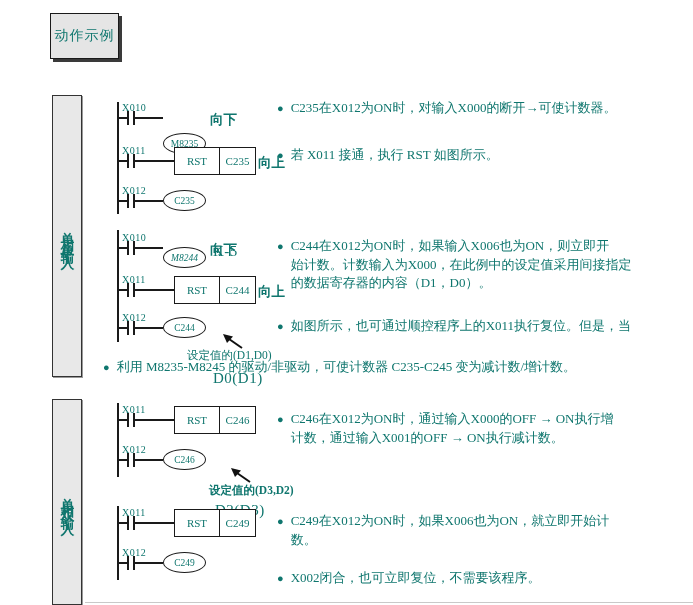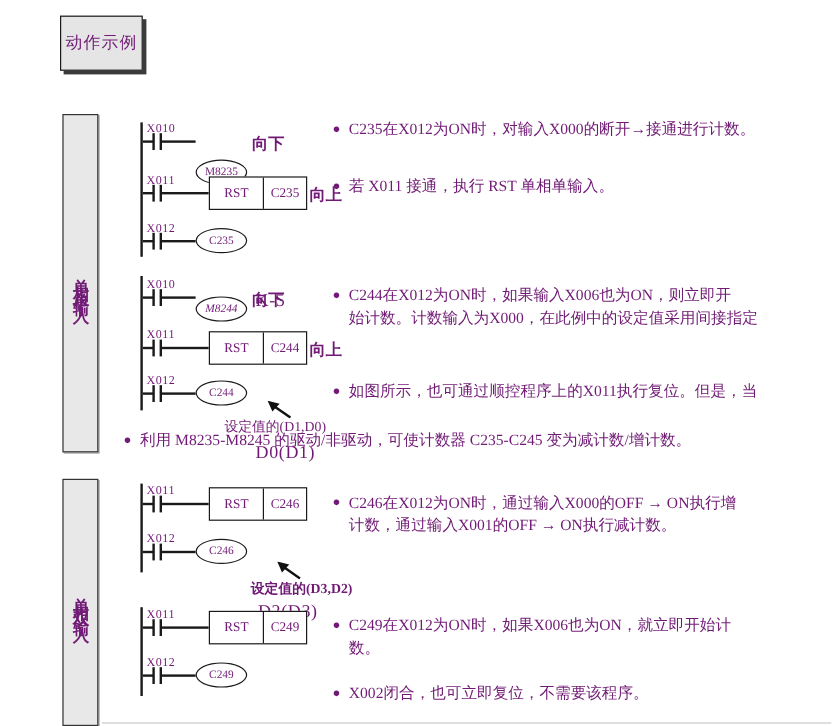--- a/index.html
+++ b/index.html
@@ -1,18 +1,18 @@
 <!DOCTYPE html>
 <html><head>
 <meta charset="utf-8">
 <style>
   html,body{margin:0;padding:0;background:#fff;}
   .page{
     position:relative;width:693px;height:605px;background:#ffffff;
-    font-family:"Liberation Serif","DejaVu Serif",serif;color:#701a75;
+    font-family:"Liberation Serif","DejaVu Serif",serif;color:#0f766e;
     overflow:hidden;
   }
   
   .title-box{
     position:absolute;left:50px;top:13px;width:69px;height:46px;
     background:#e5e5e5;border:1.5px solid #1a1a1a;box-sizing:border-box;
     box-shadow:3px 3px 0 #3a3a3a;
     display:flex;align-items:center;justify-content:center;
     font-size:14px;letter-spacing:1px;
   }
@@ -173,36 +173,37 @@
   <div class="wire" style="left:119px;top:562px;width:9px;"></div>
   <div class="cbar" style="left:127px;top:556px;"></div>
   <div class="cbar" style="left:133px;top:556px;"></div>
   <div class="wire" style="left:135px;top:562px;width:28px;"></div>
   <div class="coil" style="left:163px;top:552px;">C249</div>
   <div class="vallabel" style="left:215px;top:557px;">K1234</div>
 
   <div class="note" style="left:277px;top:99px;">
     <span class="bullet">●</span>
     <div>
-      <div class="nl">C235在X012为ON时，对输入X000的断开→接通进行计数。</div>
+      <div class="nl">C235在X012为ON时，对输入X000的断开→可使计数器。</div>
     </div>
   </div>
 
   <div class="note" style="left:277px;top:146px;">
     <span class="bullet">●</span>
     <div>
-      <div class="nl">若 X011 接通，执行 RST 单相单输入。</div>
+      <div class="nl">若 X011 接通，执行 RST 如图所示。</div>
     </div>
   </div>
 
   <div class="note" style="left:277px;top:237px;">
     <span class="bullet">●</span>
     <div>
       <div class="nl">C244在X012为ON时，如果输入X006也为ON，则立即开</div>
       <div class="nl">始计数。计数输入为X000，在此例中的设定值采用间接指定</div>
+      <div class="nl">的数据寄存器的内容（D1，D0）。</div>
     </div>
   </div>
 
   <div class="note" style="left:277px;top:317px;">
     <span class="bullet">●</span>
     <div>
       <div class="nl">如图所示，也可通过顺控程序上的X011执行复位。但是，当</div>
     </div>
   </div>
 

